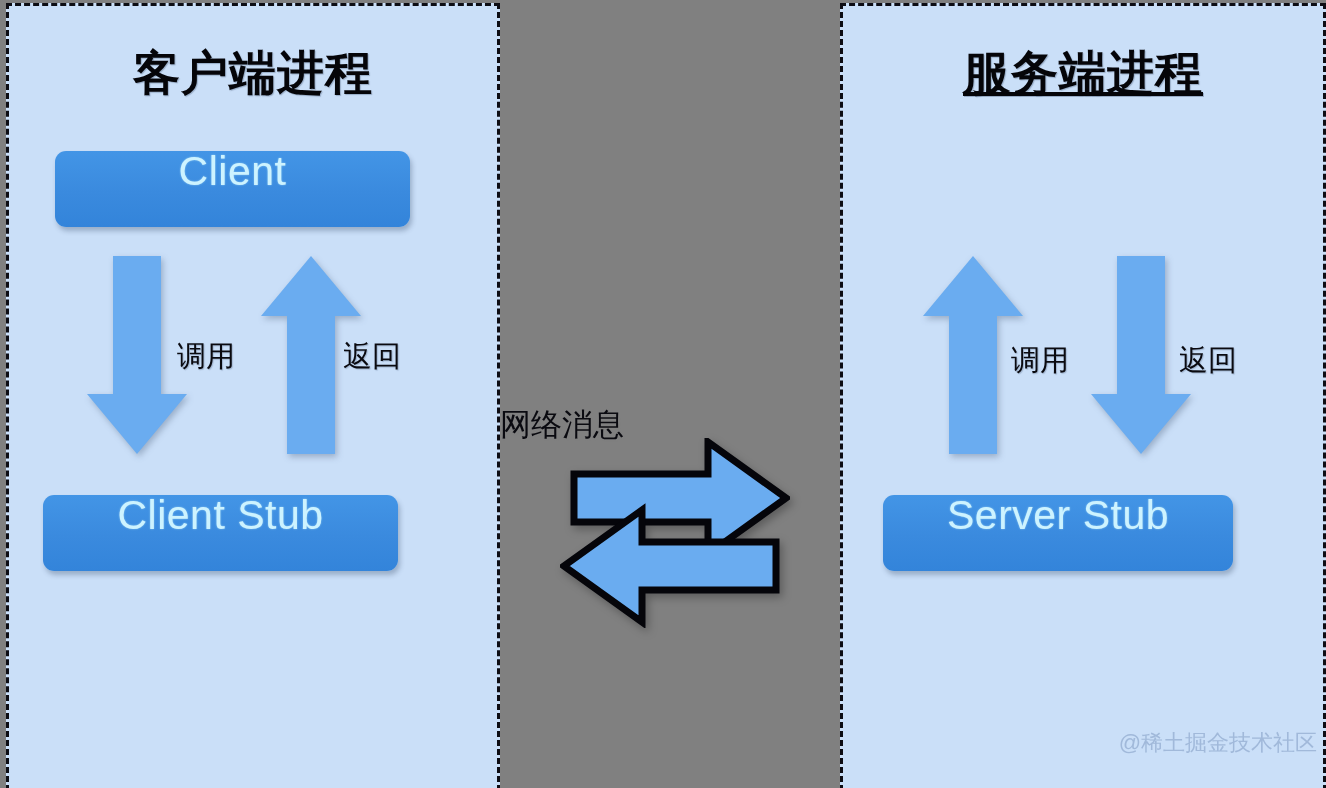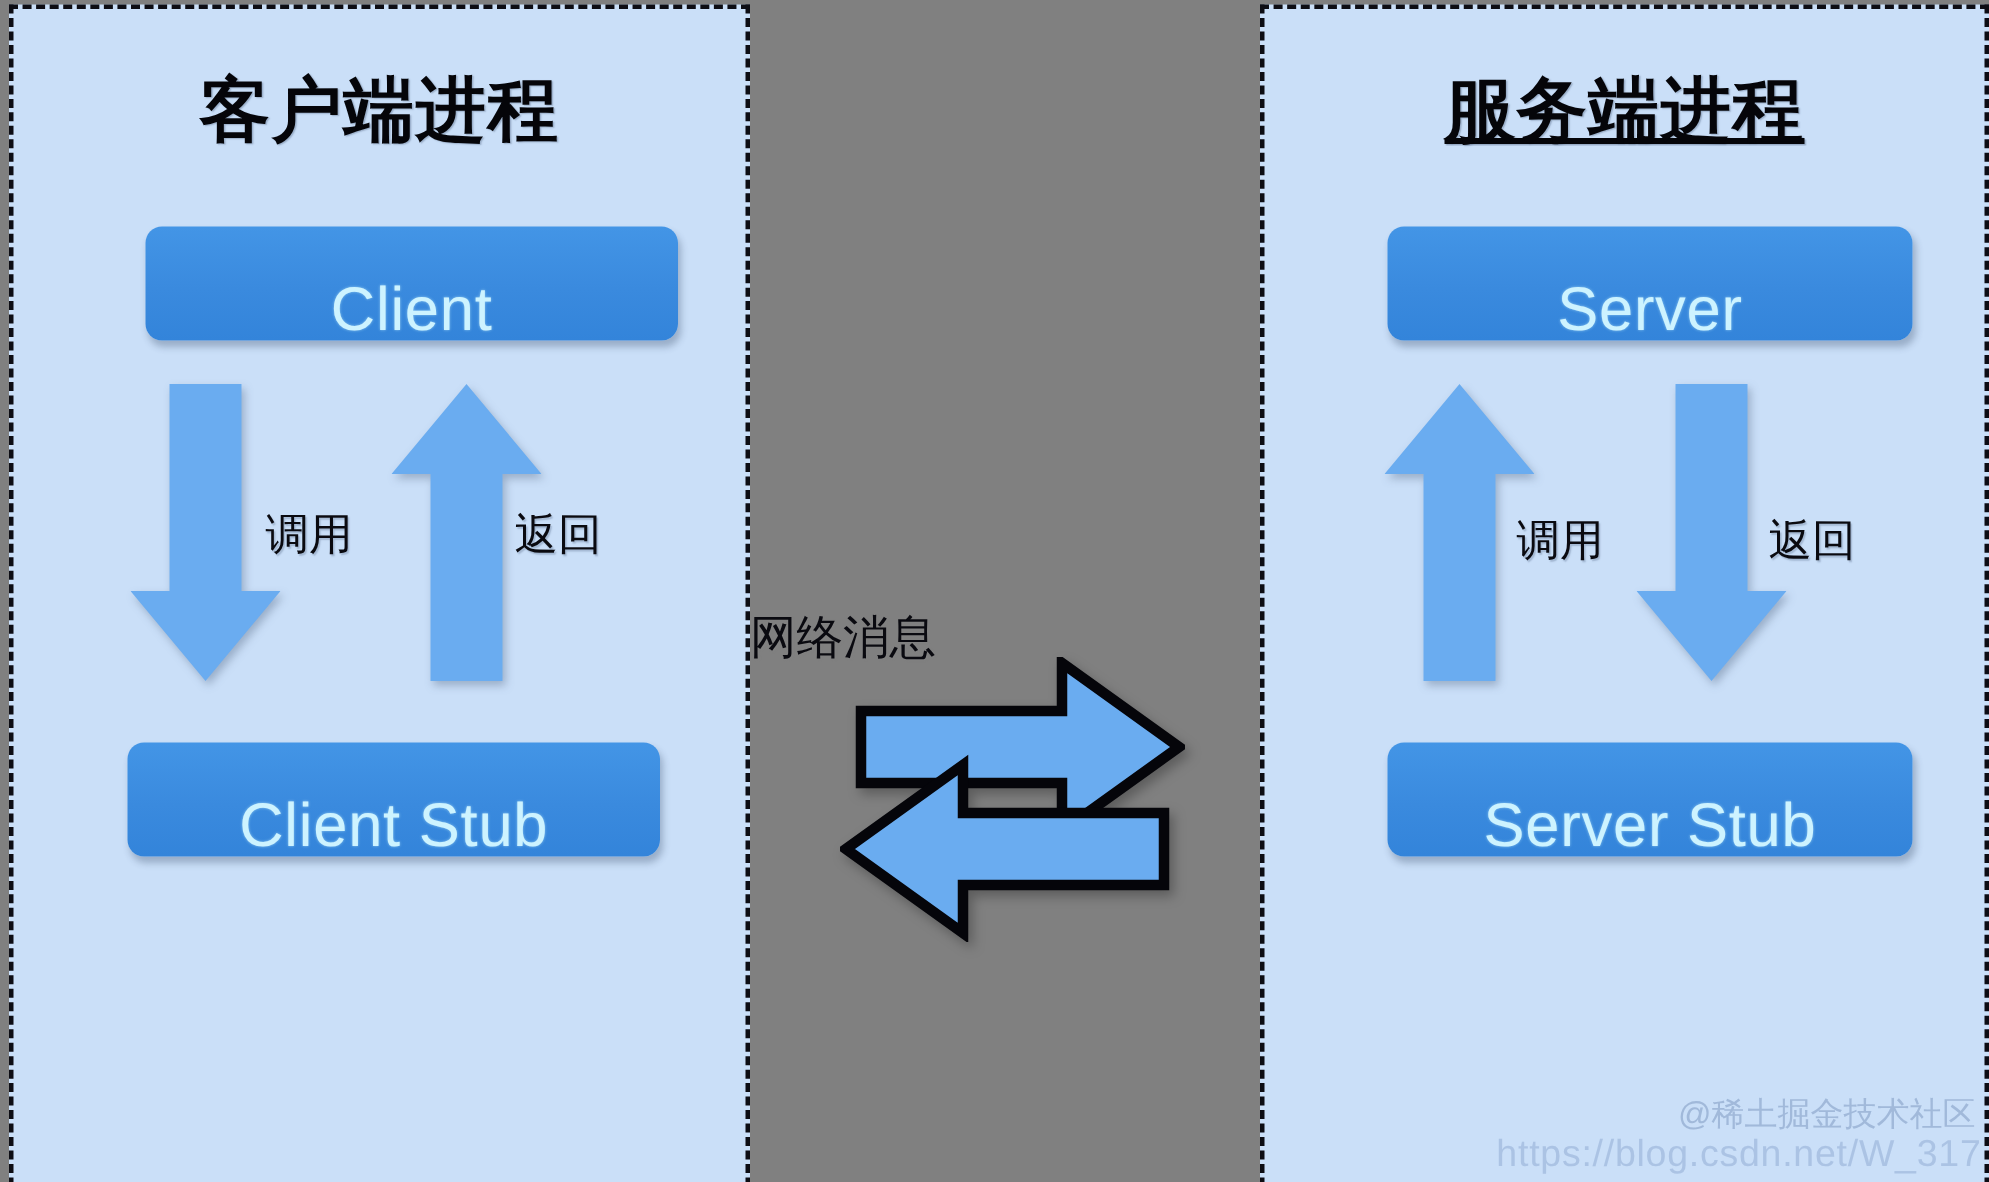--- a/index.html
+++ b/index.html
@@ -54,25 +54,24 @@
   }
   #title-client { top: 36px; }
   #title-server { top: 36px; text-decoration: underline; }
 
   
   .box {
     position: absolute;
     background: linear-gradient(to bottom, #4395e6 0%, #3a8ade 55%, #3384da 100%);
     border-radius: 11px;
     display: flex;
-    align-items: flex-end;
+    align-items: flex-start;
     justify-content: center;
     color: #cdf3ff;
     box-shadow: 2px 4px 5px rgba(40,60,90,0.30);
-    margin-left: 42px;
   }
   .box span {
     font-size: 41px;
     letter-spacing: 0.5px;
     line-height: 1;
     color: #cdf3ff;
     text-shadow: 0 0 2px rgba(200,245,255,0.6);
   }
   #box-client      { left: 46px;  top: 145px; width: 355px; height: 76px; }
   #box-client-stub { left: 34px;  top: 489px; width: 355px; height: 76px; }
@@ -188,23 +187,20 @@
       <polygon points="14,36 148,36 148,4 226,60 148,116 148,84 14,84" fill="#6aacf0" stroke="#05050a" stroke-width="7" stroke-linejoin="miter"></polygon>
 
       <polygon points="216,104 82,104 82,72 4,128 82,184 82,152 216,152" fill="#6aacf0" stroke="#05050a" stroke-width="7" stroke-linejoin="miter"></polygon>
     </svg>
   </div>
 
   <div class="panel" id="panel-server">
 
     <div class="panel-title" id="title-server">服务端进程</div>
 
-    <div class="box" id="box-server">
-      <span>Server</span>
-    </div>
 
     <div class="varrow" id="arrow-server-call">
       <svg width="100" height="198" viewBox="0 0 100 198">
         <polygon points="50,0 100,60 74,60 74,198 26,198 26,60 0,60" fill="#6aacf0"></polygon>
       </svg>
     </div>
 
     <div class="vlabel" id="label-server-call">调用</div>
 
     <div class="varrow" id="arrow-server-return">
@@ -214,16 +210,15 @@
     </div>
 
     <div class="vlabel" id="label-server-return">返回</div>
 
     <div class="box" id="box-server-stub">
       <span>Server Stub</span>
     </div>
 
     <div class="watermark" id="watermark-brand">@稀土掘金技术社区</div>
 
-    <div class="watermark" id="watermark-url">https://blog.csdn.net/W_317</div>
   </div>
 
 </div>
 
 </body></html>

